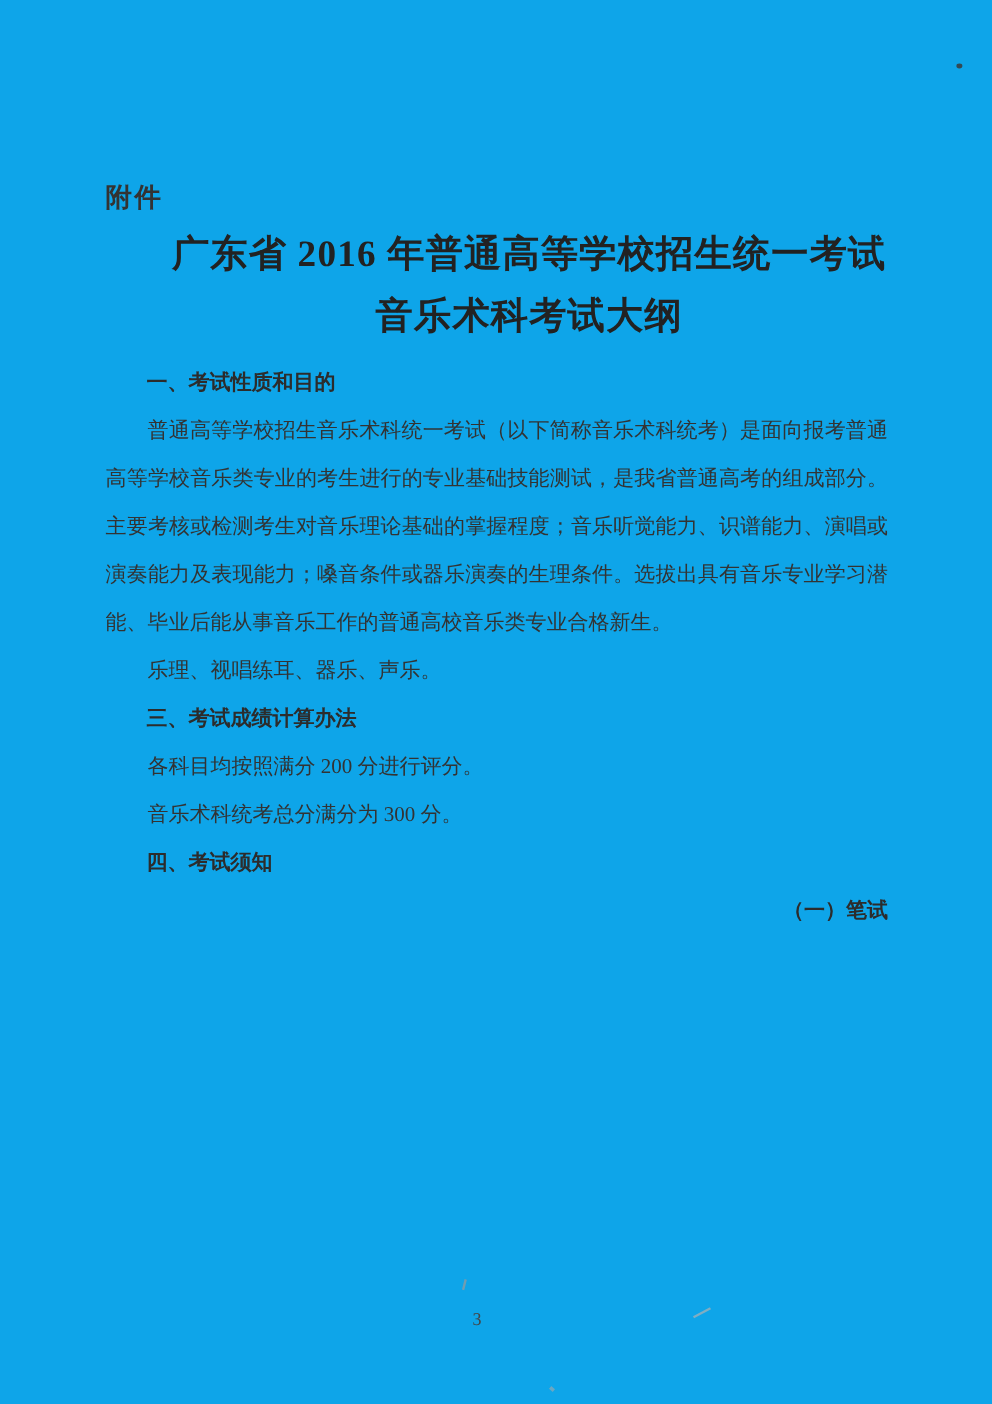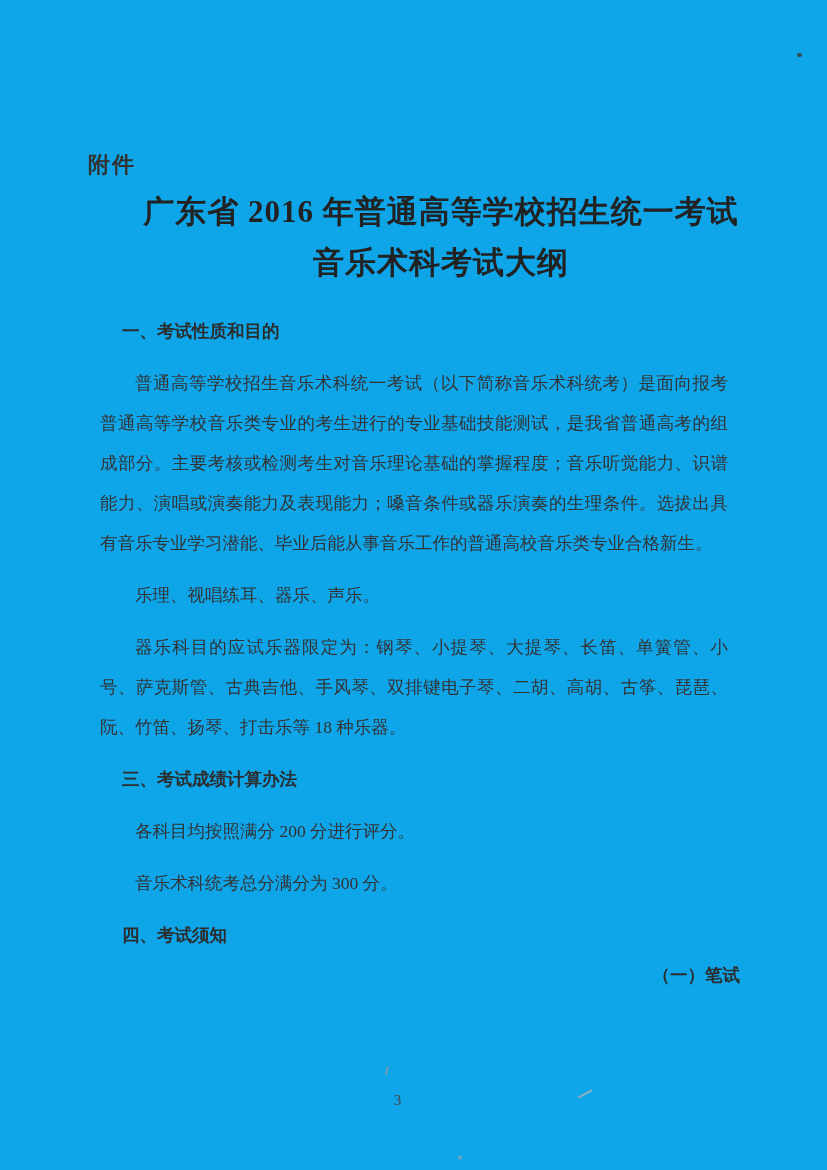--- a/index.html
+++ b/index.html
@@ -35,21 +35,21 @@
     font-weight: bold;
     color: #222222;
     font-size: 31px;
     line-height: 51px;
     letter-spacing: 1px;
     margin-left: 36px;
   }
   .doc-body {
     position: absolute;
     left: 88px;
-    top: 311px;
+    top: 298px;
     width: 652px;
     font-size: 17.5px;
     line-height: 40px;
     text-align: justify;
     color: #333333;
   }
   .section-heading {
     margin: 0;
     font-family: "Liberation Sans", "DejaVu Sans", sans-serif;
     font-size: 17.5px;
@@ -57,21 +57,21 @@
     line-height: 40px;
     text-indent: 34px;
     color: #2c2c2c;
     text-align: left;
   }
   .sub-heading {
     text-indent: 29px;
     text-align: right;
   }
   .doc-body p {
-    margin: 12px;
+    margin: 0;
     text-indent: 35px;
     font-family: Liberation Serif, serif;
   }
   .page-number {
     position: absolute;
     left: 0;
     top: 1092px;
     width: 795px;
     text-align: center;
     font-size: 15px;
@@ -130,21 +130,20 @@
     <div>广东省 2016 年普通高等学校招生统一考试</div>
     <div>音乐术科考试大纲</div>
   </div>
 
   <div class="doc-body">
 
     <h2 class="section-heading">一、考试性质和目的</h2>
     <p>普通高等学校招生音乐术科统一考试（以下简称音乐术科统考）是面向报考普通高等学校音乐类专业的考生进行的专业基础技能测试，是我省普通高考的组成部分。主要考核或检测考生对音乐理论基础的掌握程度；音乐听觉能力、识谱能力、演唱或演奏能力及表现能力；嗓音条件或器乐演奏的生理条件。选拔出具有音乐专业学习潜能、毕业后能从事音乐工作的普通高校音乐类专业合格新生。</p>
 
     <p>乐理、视唱练耳、器乐、声乐。</p>
-    <p>器乐科目的应试乐器限定为：钢琴、小提琴、大提琴、长笛、单簧管、小号、萨克斯管、古典吉他、手风琴、双排键电子琴、二胡、高胡、古筝、琵琶、阮、竹笛、扬琴、打击乐等 18 种乐器。</p>
 
     <h2 class="section-heading">三、考试成绩计算办法</h2>
     <p>各科目均按照满分 200 分进行评分。</p>
     <p>音乐术科统考总分满分为 300 分。</p>
 
     <h2 class="section-heading">四、考试须知</h2>
 
     <h2 class="section-heading sub-heading">（一）笔试</h2>
 
   </div>

